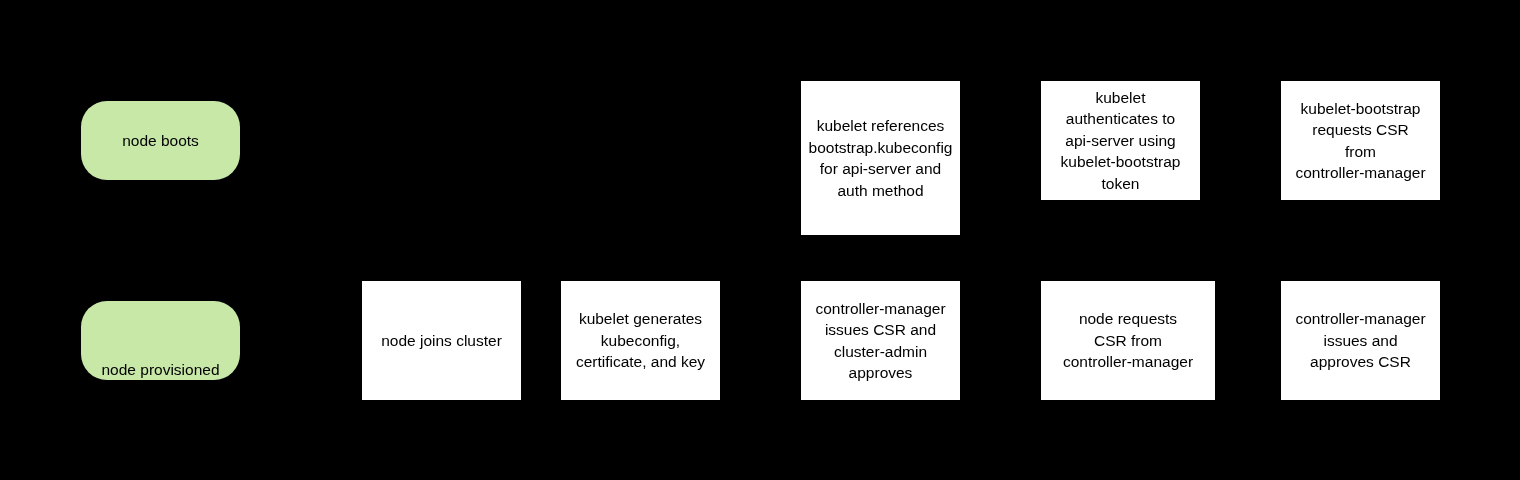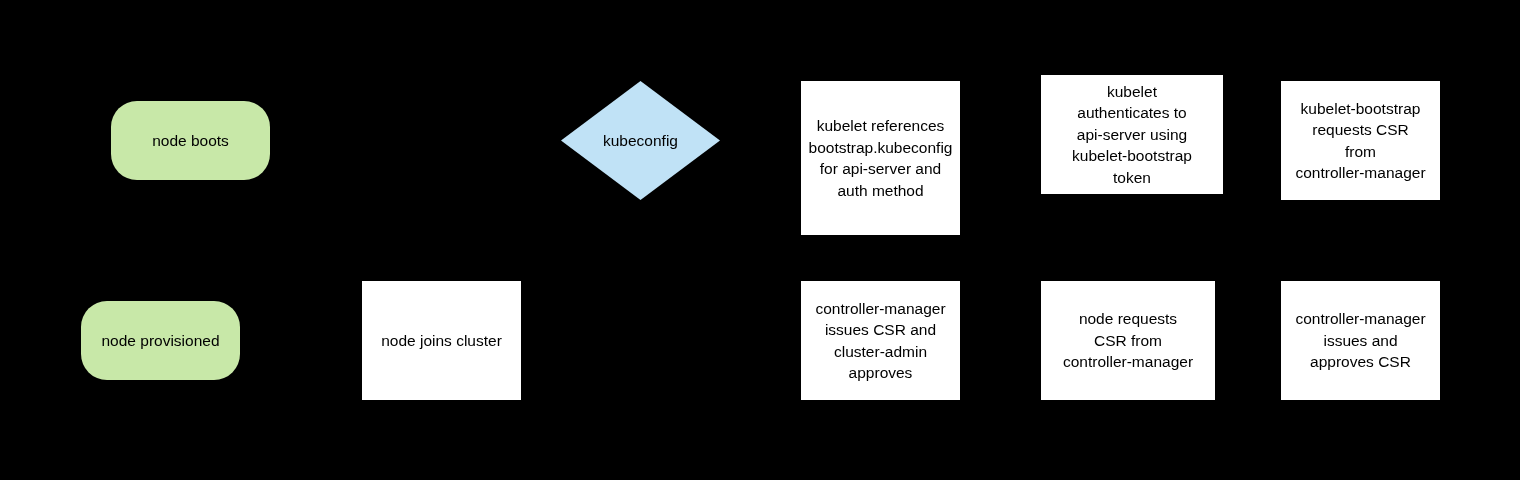--- a/index.html
+++ b/index.html
@@ -61,51 +61,52 @@
   }
   .shape-diamond .node-label {
     position: relative;
     z-index: 2;
   }
 </style>
 </head>
 <body>
 
 <div id="canvas">
-    <div class="node shape-pill" style="left: 81px; top: 101px; width: 159px; height: 79px; margin-left: 30px;">
+    <div class="node shape-pill" style="left: 81px; top: 101px; width: 159px; height: 79px;">
       <div class="node-label">node boots</div>
-    </div>
-    <div class="node shape-diamond" style="left: 561px; top: 81px; width: 159px; height: 119px;">
-      <div class="diamond-fill"></div>
-      <div class="node-label">kubeconfig</div>
     </div>
     <div class="node shape-rect" style="left: 801px; top: 81px; width: 159px; height: 154px;">
       <div class="node-label">kubelet references
 bootstrap.kubeconfig
 for api-server and
 auth method</div>
     </div>
-    <div class="node shape-rect" style="left: 1041px; top: 75px; width: 182px; height: 119px; align-items: center;">
+    <div class="node shape-rect" style="left: 1041px; top: 81px; width: 159px; height: 119px; align-items: center;">
       <div class="node-label">kubelet
 authenticates to
 api-server using
 kubelet-bootstrap
 token</div>
     </div>
     <div class="node shape-rect" style="left: 1281px; top: 81px; width: 159px; height: 119px;">
       <div class="node-label">kubelet-bootstrap
 requests CSR
 from
 controller-manager</div>
     </div>
-    <div class="node shape-pill" style="left: 81px; top: 301px; width: 159px; height: 79px;">
+    <div class="node shape-pill" style="left: 81px; top: 301px; width: 159px; height: 79px; align-items: flex-end;">
       <div class="node-label">node provisioned</div>
     </div>
     <div class="node shape-rect" style="left: 321px; top: 281px; width: 159px; height: 119px; margin-left: 41px;">
       <div class="node-label">node joins cluster</div>
+    </div>
+    <div class="node shape-rect" style="left: 561px; top: 281px; width: 159px; height: 119px;">
+      <div class="node-label">kubelet generates
+kubeconfig,
+certificate, and key</div>
     </div>
     <div class="node shape-rect" style="left: 801px; top: 281px; width: 159px; height: 119px;">
       <div class="node-label">controller-manager
 issues CSR and
 cluster-admin
 approves</div>
     </div>
     <div class="node shape-rect" style="left: 1041px; top: 281px; width: 174px; height: 119px;">
       <div class="node-label">node requests
 CSR from

